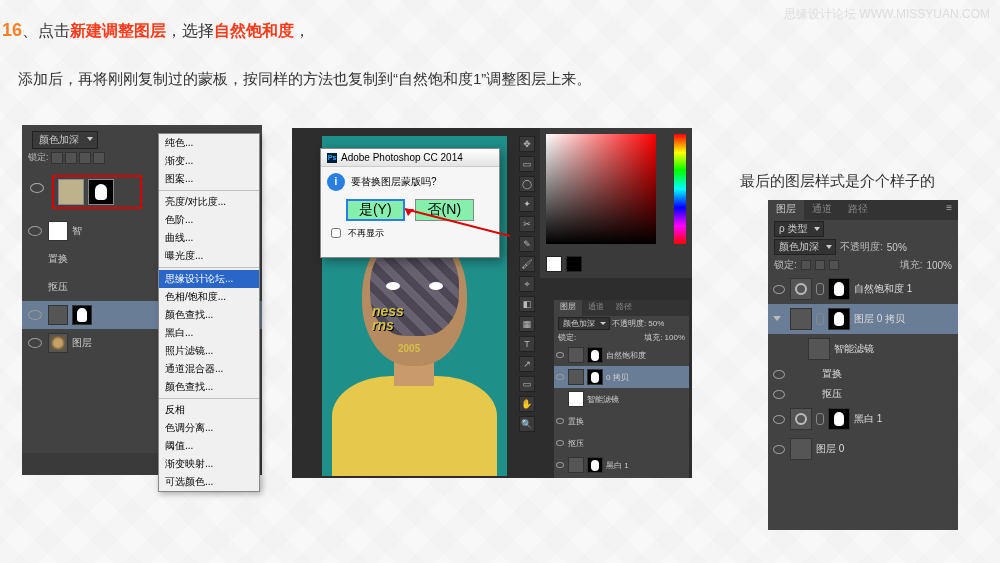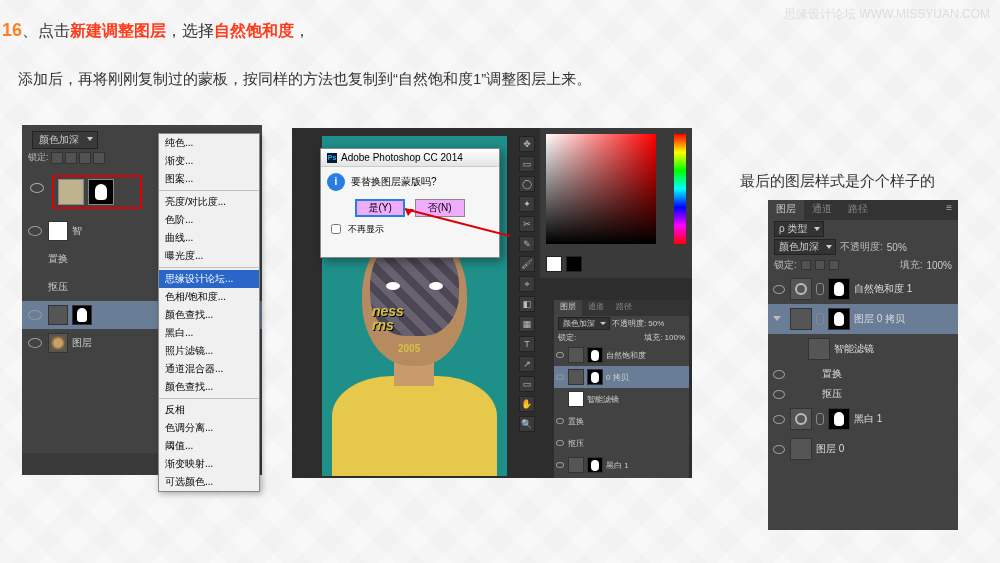--- a/index.html
+++ b/index.html
@@ -82,21 +82,21 @@
   .toolcolR { position:absolute; top:8px; right:155px; width:18px; display:flex; flex-direction:column; gap:4px;}
   .toolcolR .tl { width:16px;height:16px;background:#3a3a3a;border:1px solid #222;color:#bbb;font-size:9px;text-align:center;line-height:14px;}
 
   
   .dialog { position:absolute; top:148px; left:320px; width:180px; height:110px; background:#f6f6f6; border:1px solid #888; box-shadow:3px 3px 10px rgba(0,0,0,0.4); font-size:10px; color:#000;}
   .dialog .ttl { background:linear-gradient(#fff,#e4e4e4); height:18px; padding:2px 6px; font-size:10px; border-bottom:1px solid #ccc; display:flex; align-items:center;}
   .dialog .ttl .ps { width:10px;height:10px;background:#001e36;color:#31a8ff;font-size:7px;font-weight:bold;text-align:center;line-height:10px;margin-right:4px;}
   .dialog .msg { display:flex; padding:6px; gap:6px; align-items:center;}
   .dialog .msg .info { width:18px;height:18px;border-radius:50%;background:#2a7de1;color:#fff;text-align:center;line-height:18px;font-weight:bold;}
   .dialog .btns { display:flex; justify-content:center; gap:10px; margin-top:2px;}
-  .dialog .btn { border:1px solid #888; background:#f0abfc; padding:1px 12px; font-size:10px;}
+  .dialog .btn { border:1px solid #888; background:#86efac; padding:1px 12px; font-size:14px;}
   .dialog .btn.def { border:1px solid #2a7de1; box-shadow:0 0 0 1px #2a7de1 inset;}
   .dialog .chk { padding:4px 6px 2px; font-size:9px; display:flex; align-items:center; gap:4px;}
   .dialog .chk input{width:10px;height:10px;}
 
   .arrow { position:absolute; top:204px; left:400px; width:120px; height:40px; }
   .arrow svg { width:120px;height:40px; }
 
   
   .colorpick { position:absolute; top:128px; left:540px; width:152px; height:150px; background:#3a3a3a;}
   .colorpick .grad { position:absolute; top:6px; left:6px; width:110px;height:110px;

